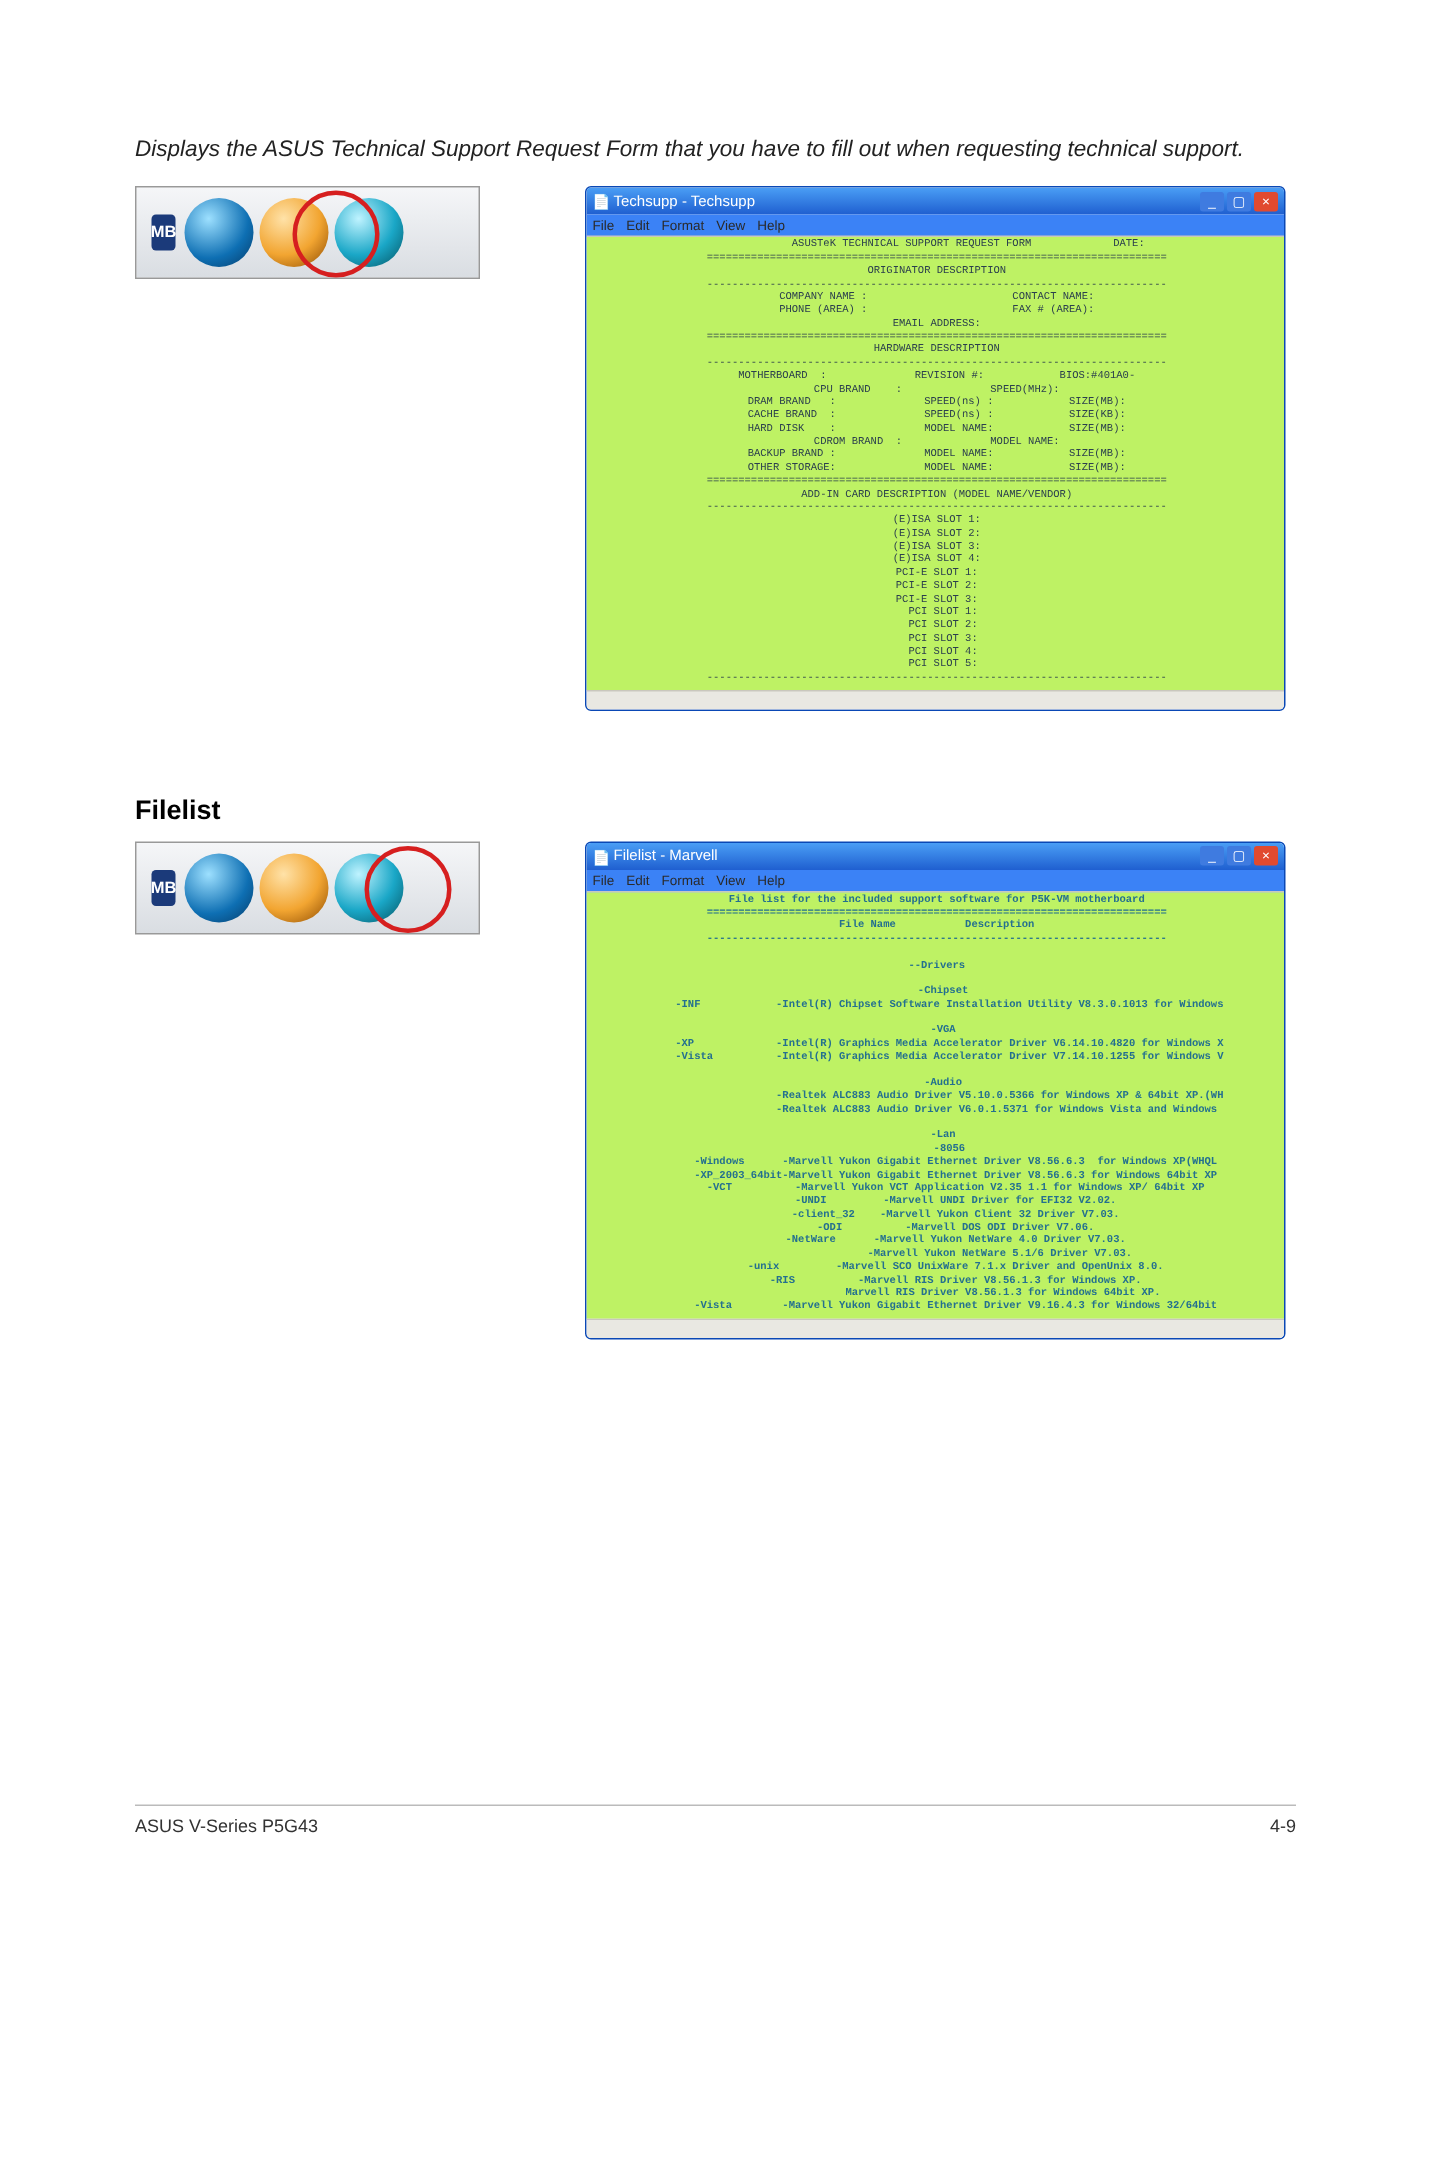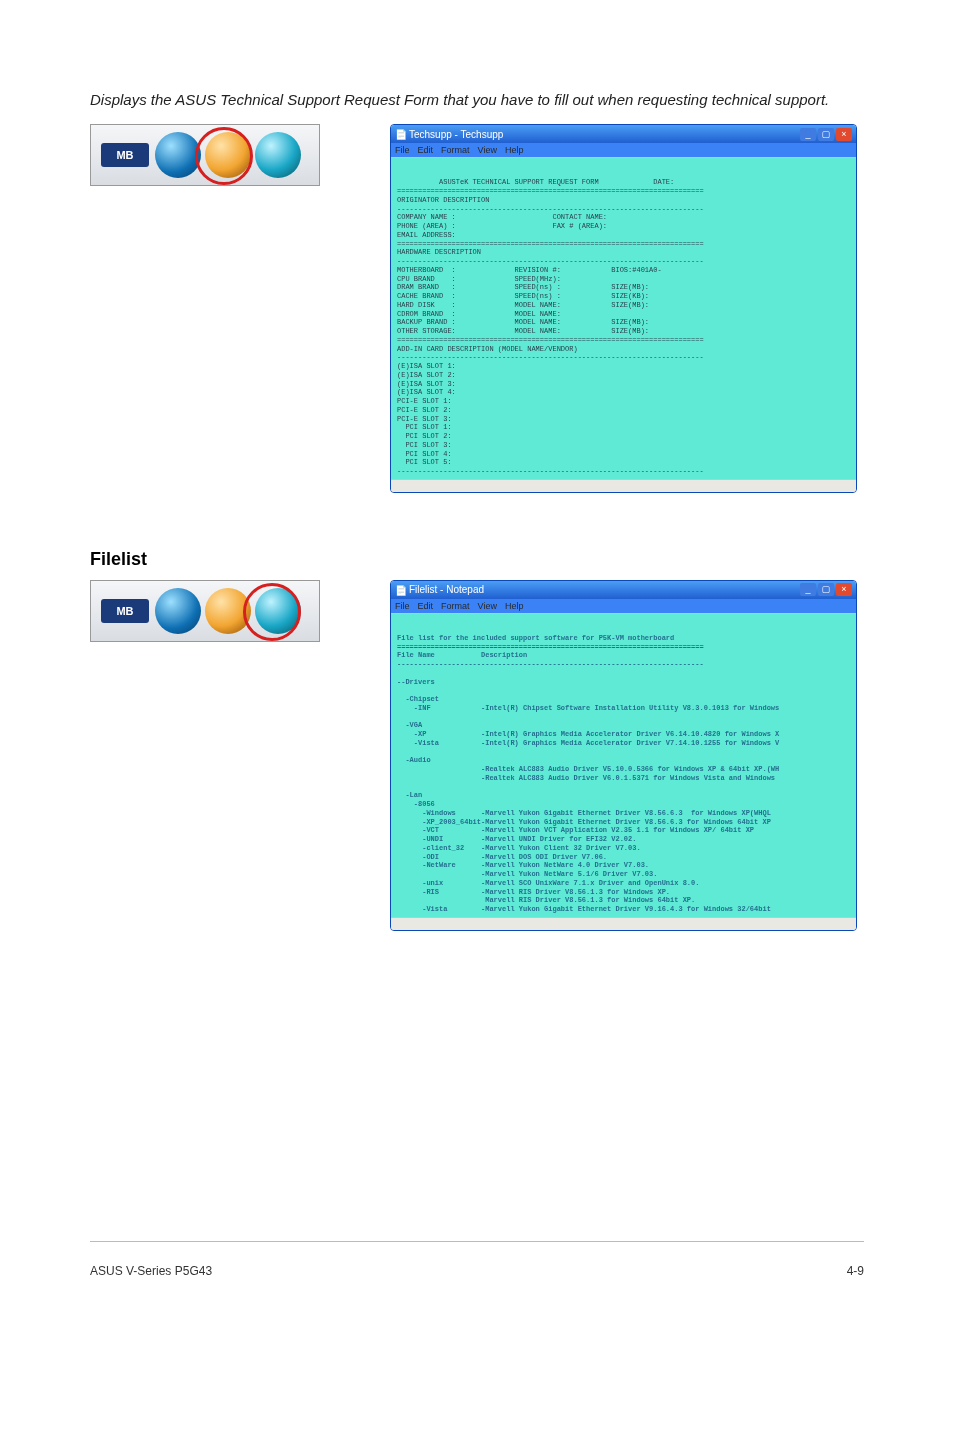--- a/index.html
+++ b/index.html
@@ -43,21 +43,21 @@
     height: 62px;
     border: 1px solid #999;
     position: relative;
     background: linear-gradient(#f5f6f8, #d9dde2);
     display: flex;
     align-items: center;
     padding-left: 10px;
     box-sizing: border-box;
   }
   .mb-badge {
-    width: 48px;
+    width: 16px;
     height: 24px;
     background: #1b3a7a;
     border-radius: 3px;
     color: #fff;
     font-size: 11px;
     font-weight: bold;
     display: flex;
     align-items: center;
     justify-content: center;
     margin-right: 4px;
@@ -122,44 +122,45 @@
     background: #3b82f6;
     border-bottom: 1px solid #c9c7bd;
     font-family: Tahoma, Arial, sans-serif;
     font-size: 9px;
     color: #2a2a2a;
     padding: 2px 4px;
     display: flex;
     gap: 8px;
   }
   .win-body {
-    background: #5eead4;
-    padding: 20px 4px 3px 6px;
+    background: #bef264;
+    padding: 1px 4px 3px 6px;
     font-size: 7px;
     color: #2b3f4d;
     white-space: pre;
     line-height: 1.25;
     overflow: hidden;
     min-height: 260px;
     position: relative;
+    text-align: center;
   }
   .win-body.filelist {
     color: #24708f;
     font-weight: bold;
   }
   .win-scroll {
     height: 12px;
     background: #e9e8e2;
     border-top: 1px solid #c9c7bd;
   }
   .second-section { margin-top: 56px; }
   .footer {
     border-top: 1px solid #bbb;
     margin: 230px 90px 0 90px;
-    padding-top: 22px;
+    padding-top: 6px;
     font-size: 12px;
     color: #333;
     display: flex;
     justify-content: space-between;
   }
 </style>
 </head>
 <body>
 
 <div class="page">
@@ -242,21 +243,21 @@
           <span class="icon-blob ib-blue"></span>
           <span class="icon-blob ib-orange"></span>
           <span class="icon-blob ib-cyan"></span>
           <span class="red-circle file"></span>
         </div>
       </div>
       <div class="main-col">
         <div class="win">
           <div class="win-title">
             <span class="ico">📄</span>
-            <span>Filelist - Notepad</span>
+            <span>Filelist - Marvell</span>
             <span class="spacer"></span>
             <span class="win-btn min">_</span>
             <span class="win-btn max">▢</span>
             <span class="win-btn close">×</span>
           </div>
           <div class="win-menu">
             <span>File</span>
             <span>Edit</span>
             <span>Format</span>
             <span>View</span>

